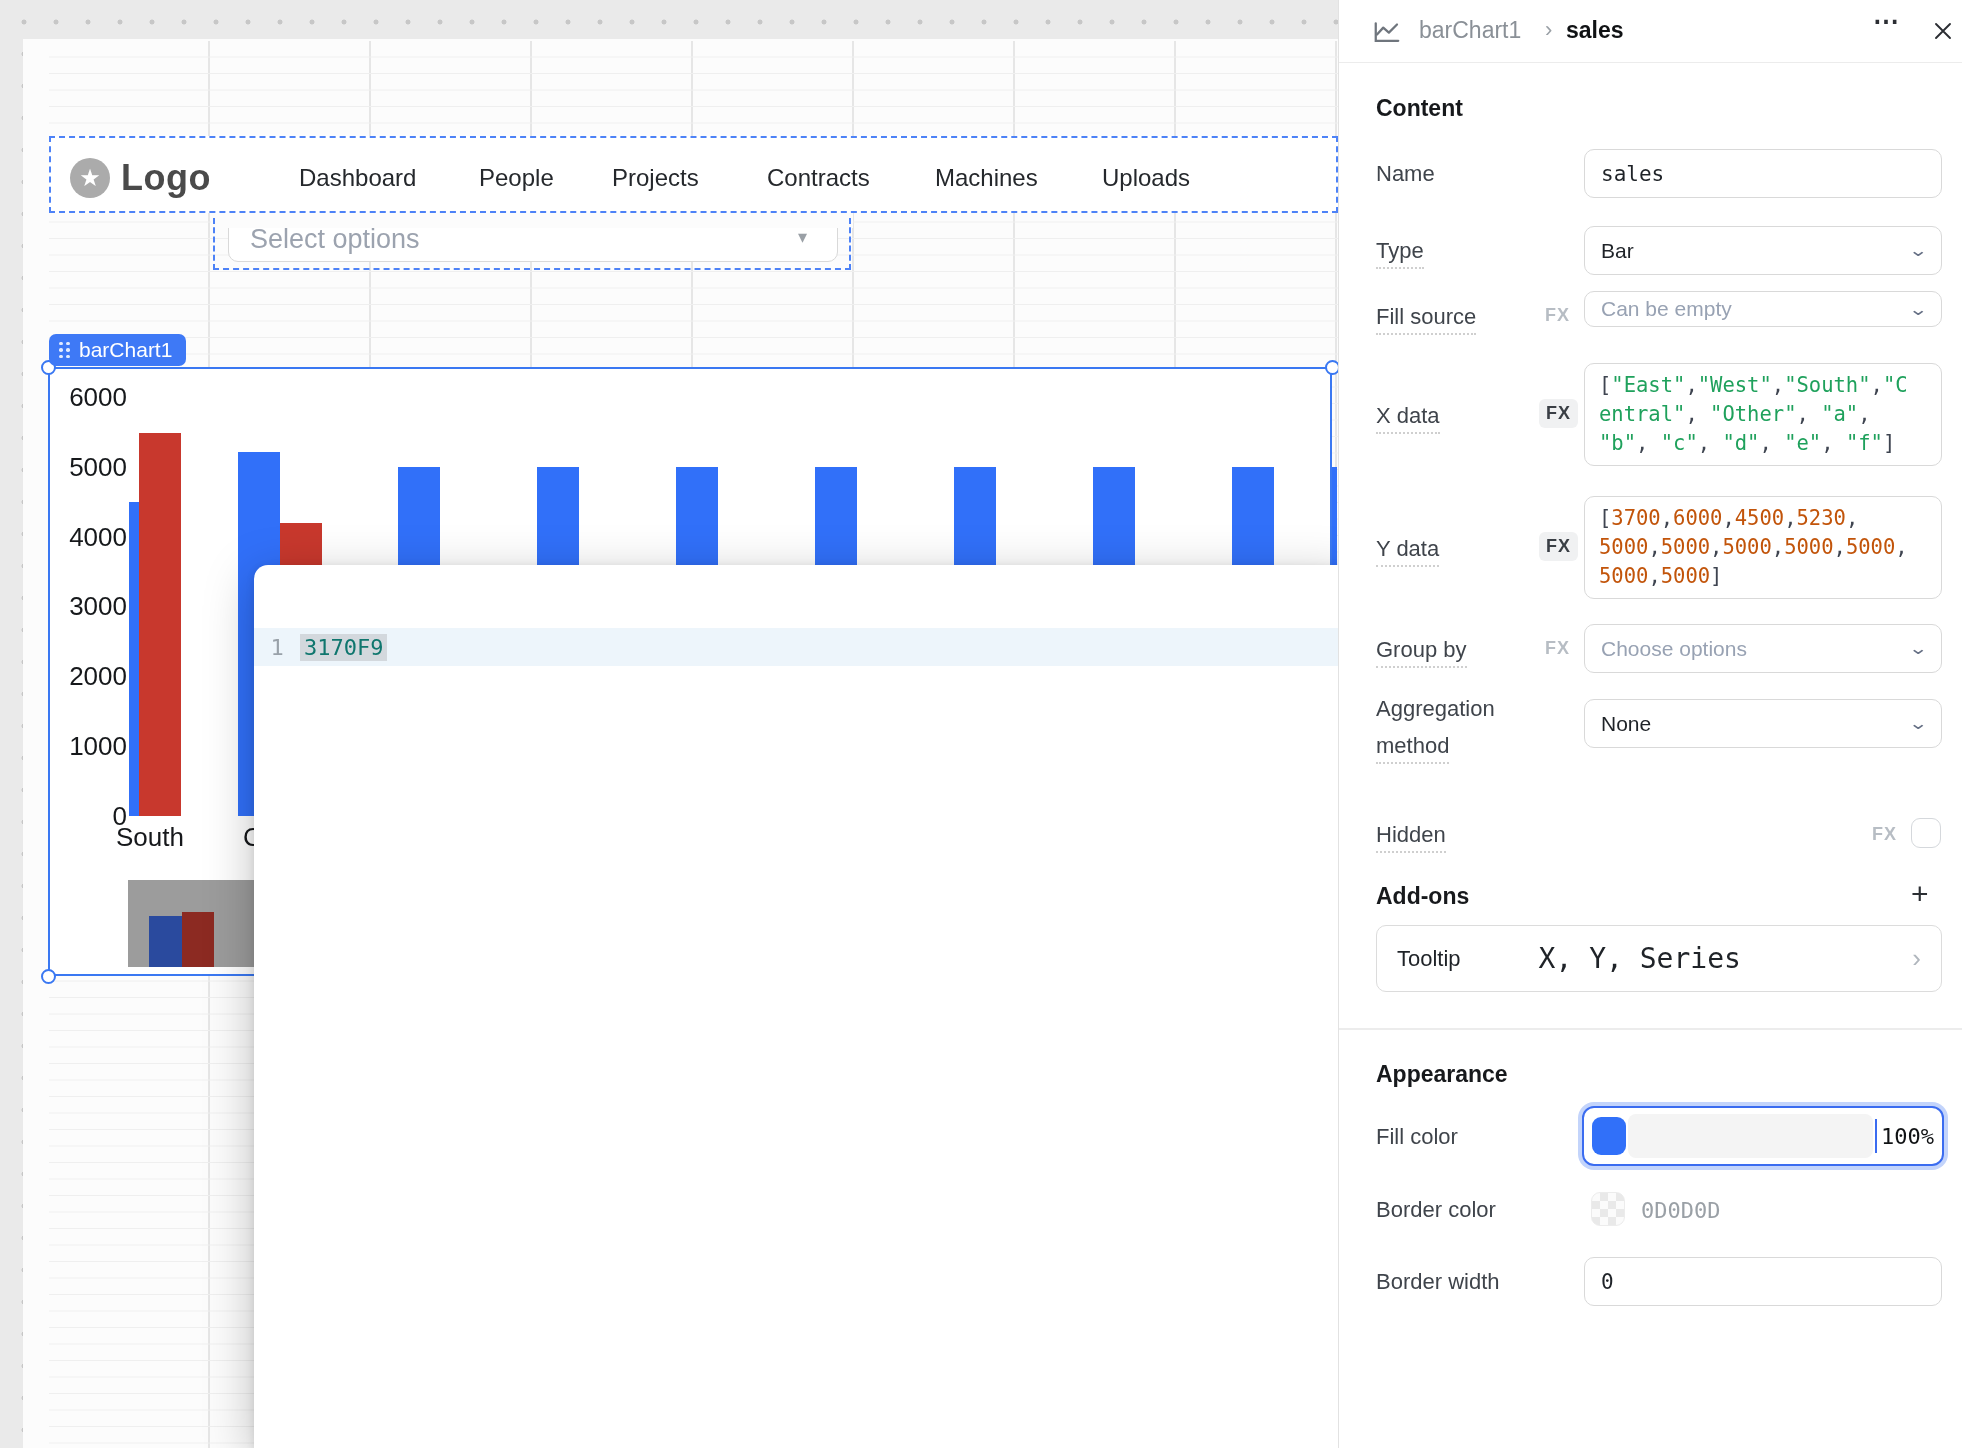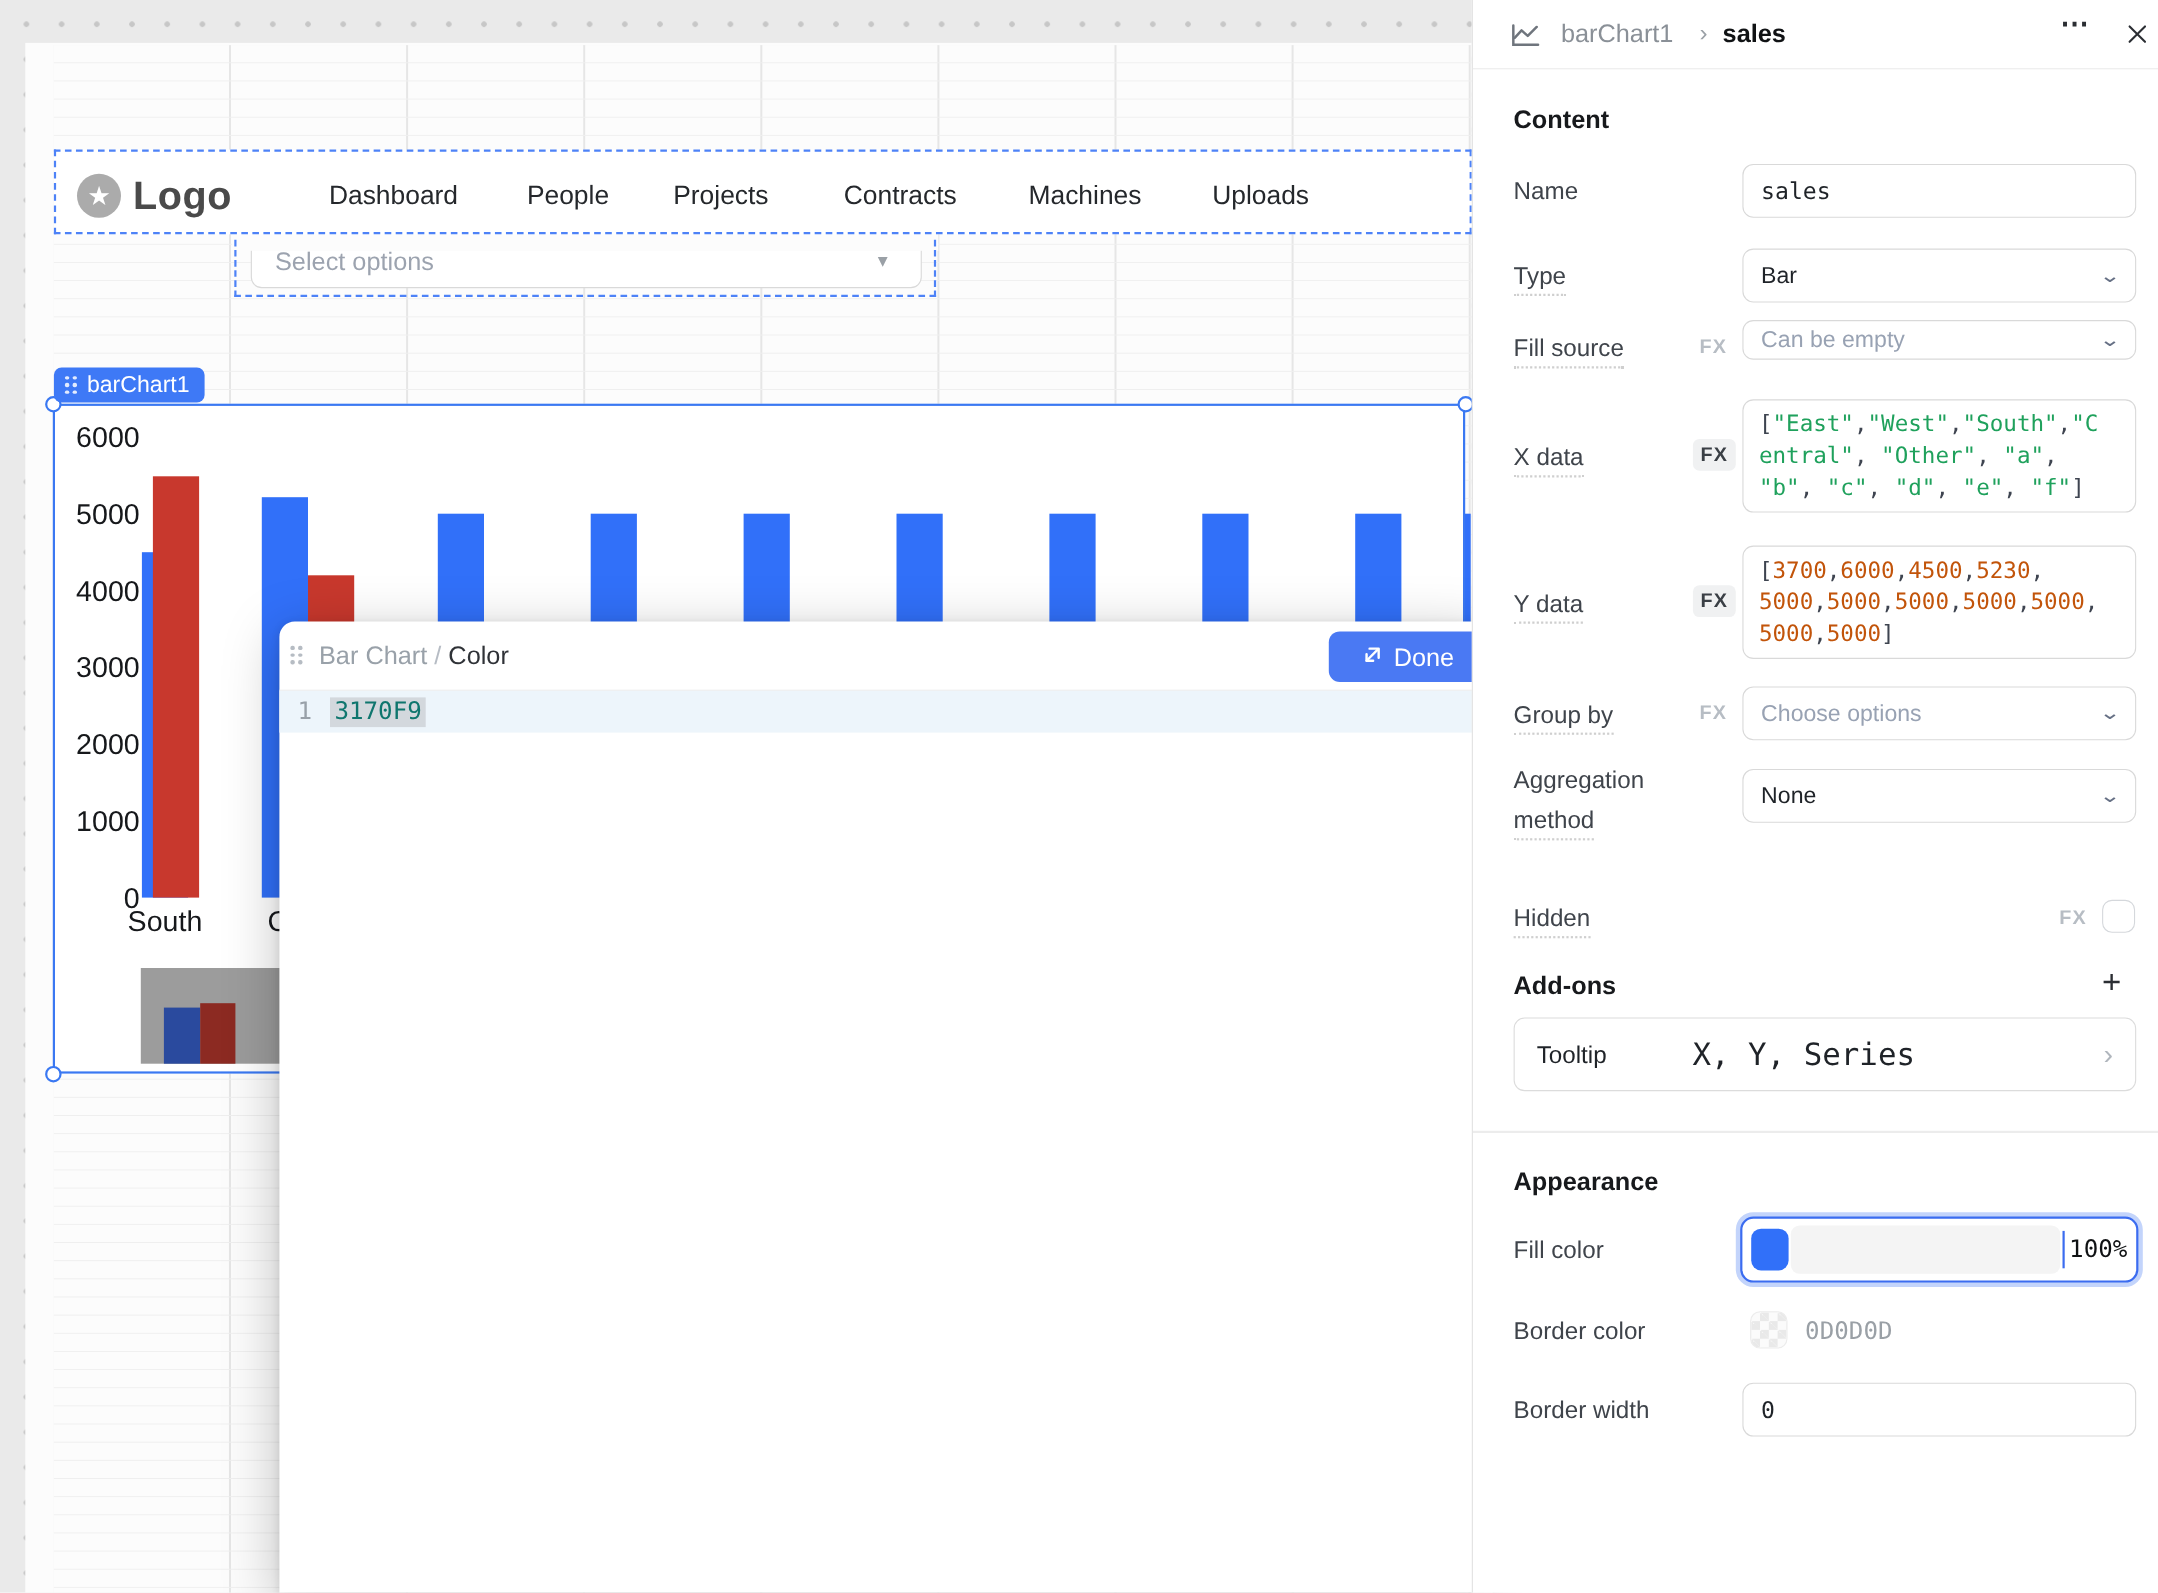--- a/index.html
+++ b/index.html
@@ -22,21 +22,21 @@
   .logo-circle{left:19px;top:20px;width:40px;height:40px;border-radius:50%;
        background:#ababab;color:#fff;display:flex;align-items:center;justify-content:center;
        font-size:24px;}
   .logo-text{left:70px;top:19px;font-size:36px;font-weight:bold;color:#4a4a4a;letter-spacing:.5px;}
   .nav-item{top:26px;font-size:24px;color:#25282c;}
   
   .select-wrap{left:213px;top:218px;width:638px;height:52px;
        border:2px dashed #4d82f7;border-top:none;box-sizing:border-box;}
   .select-box{left:228px;top:213px;width:610px;height:49px;background:#fff;
        border:1.5px solid #d9d9d9;border-radius:10px;box-sizing:border-box;}
-  .select-text{left:250px;top:224px;font-size:23px;color:#9ca3af;}
+  .select-text{left:250px;top:224px;font-size:27px;color:#9ca3af;}
   .select-caret{left:798px;top:226px;color:#9aa0a6;font-size:18px;}
   .clip-strip{left:211px;top:211px;width:642px;height:17px;background:#fcfcfc;}
   
   .chart-bg{left:48px;top:367px;width:1284px;height:609px;background:#fff;}
   .chart-sel{left:48px;top:367px;width:1284px;height:609px;
        border:2px solid #3a78f2;box-sizing:border-box;}
   .handle{width:15px;height:15px;border-radius:50%;background:#fff;
        border:2.5px solid #3a78f2;box-sizing:border-box;}
   .pill{left:49px;top:334px;height:32px;background:#3e79f6;border-radius:7px;
        color:#fff;font-size:21px;display:flex;align-items:center;gap:9px;padding:0 14px 0 10px;}
@@ -176,43 +176,20 @@
       <div class="abs nav-item" style="left:248px;">Dashboard</div>
       <div class="abs nav-item" style="left:428px;">People</div>
       <div class="abs nav-item" style="left:561px;">Projects</div>
       <div class="abs nav-item" style="left:716px;">Contracts</div>
       <div class="abs nav-item" style="left:884px;">Machines</div>
       <div class="abs nav-item" style="left:1051px;">Uploads</div>
     </div>
   </div>
 
   <div class="abs editor">
-    <div class="abs ed-header">
-      <span class="dots6 dots6g abs" style="left:10px;top:22px;">
-          <i></i>
-          <i></i>
-          <i></i>
-          <i></i>
-          <i></i>
-          <i></i>
-        </span>
-      <span class="abs ed-title" style="left:36px;top:18px;">
-        <span style="color:#99a1a9;">Bar Chart</span>
-        <span style="color:#b6bcc4;">/</span>
-        <span style="color:#2f3237;font-weight:500;">Color</span>
-      </span>
-      <div class="abs done-btn">
-        <svg width="22" height="22" viewBox="0 0 24 24">
-          <path d="M11 4 H20 V13" fill="none" stroke="#fff" stroke-width="2.4" stroke-linecap="round" stroke-linejoin="round"></path>
-          <path d="M19 5 L8 16" fill="none" stroke="#fff" stroke-width="2.4" stroke-linecap="round"></path>
-          <path d="M8 9.5 V16 H14.5" fill="none" stroke="#fff" stroke-width="2.4" stroke-linecap="round" stroke-linejoin="round"></path>
-        </svg>
-        <span>Done</span>
-      </div>
-    </div>
     <div class="ed-code-row abs">
       <span class="ed-gutter">1</span>
       <span class="ed-code">3170F9</span>
     </div>
   </div>
 
   <div class="abs panel">
     <div class="abs p-header">
       <svg class="abs" style="left:33px;top:17px;" width="30" height="30" viewBox="0 0 24 24">
         <path d="M3 5 V19 H21" fill="none" stroke="#6f757d" stroke-width="1.8" stroke-linecap="round"></path>

